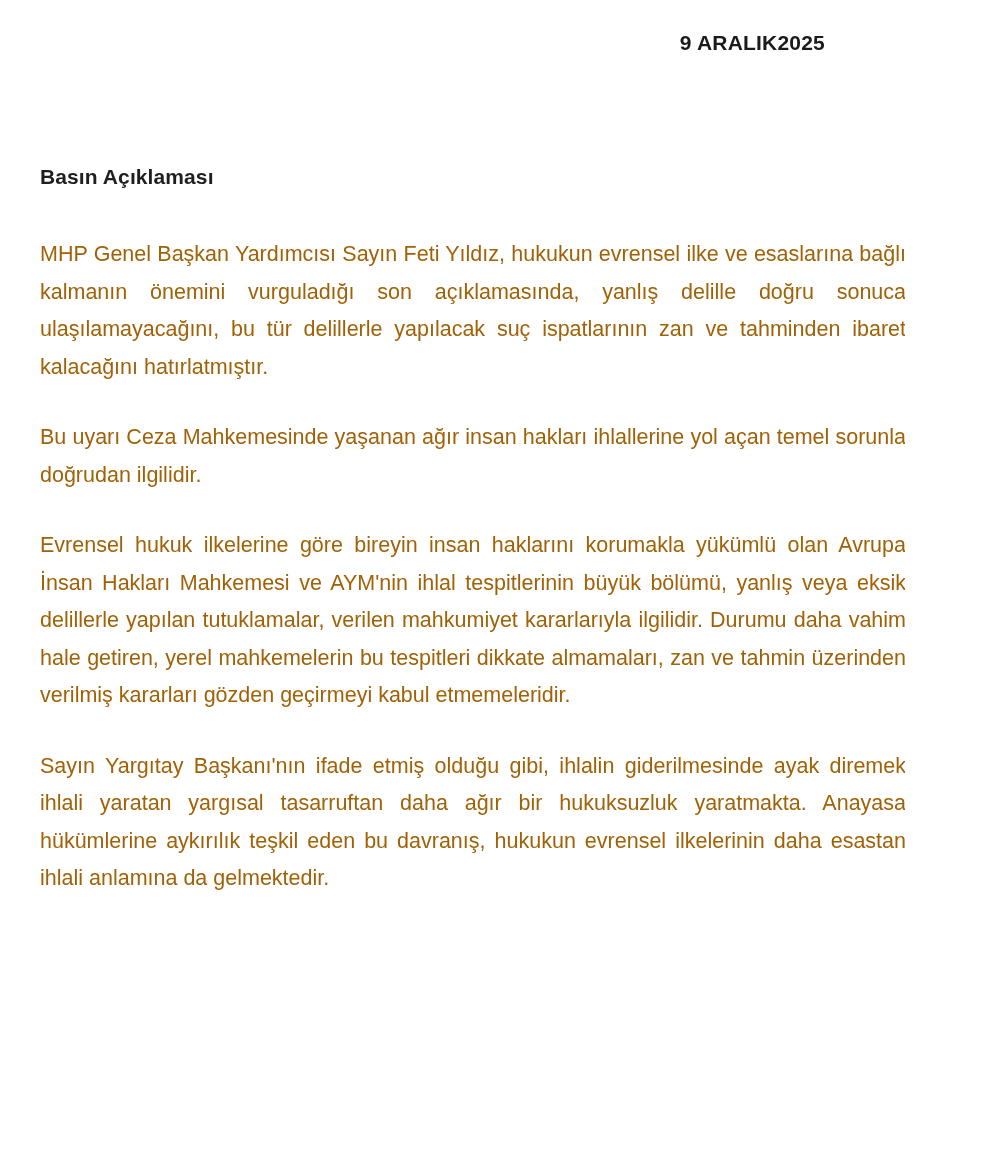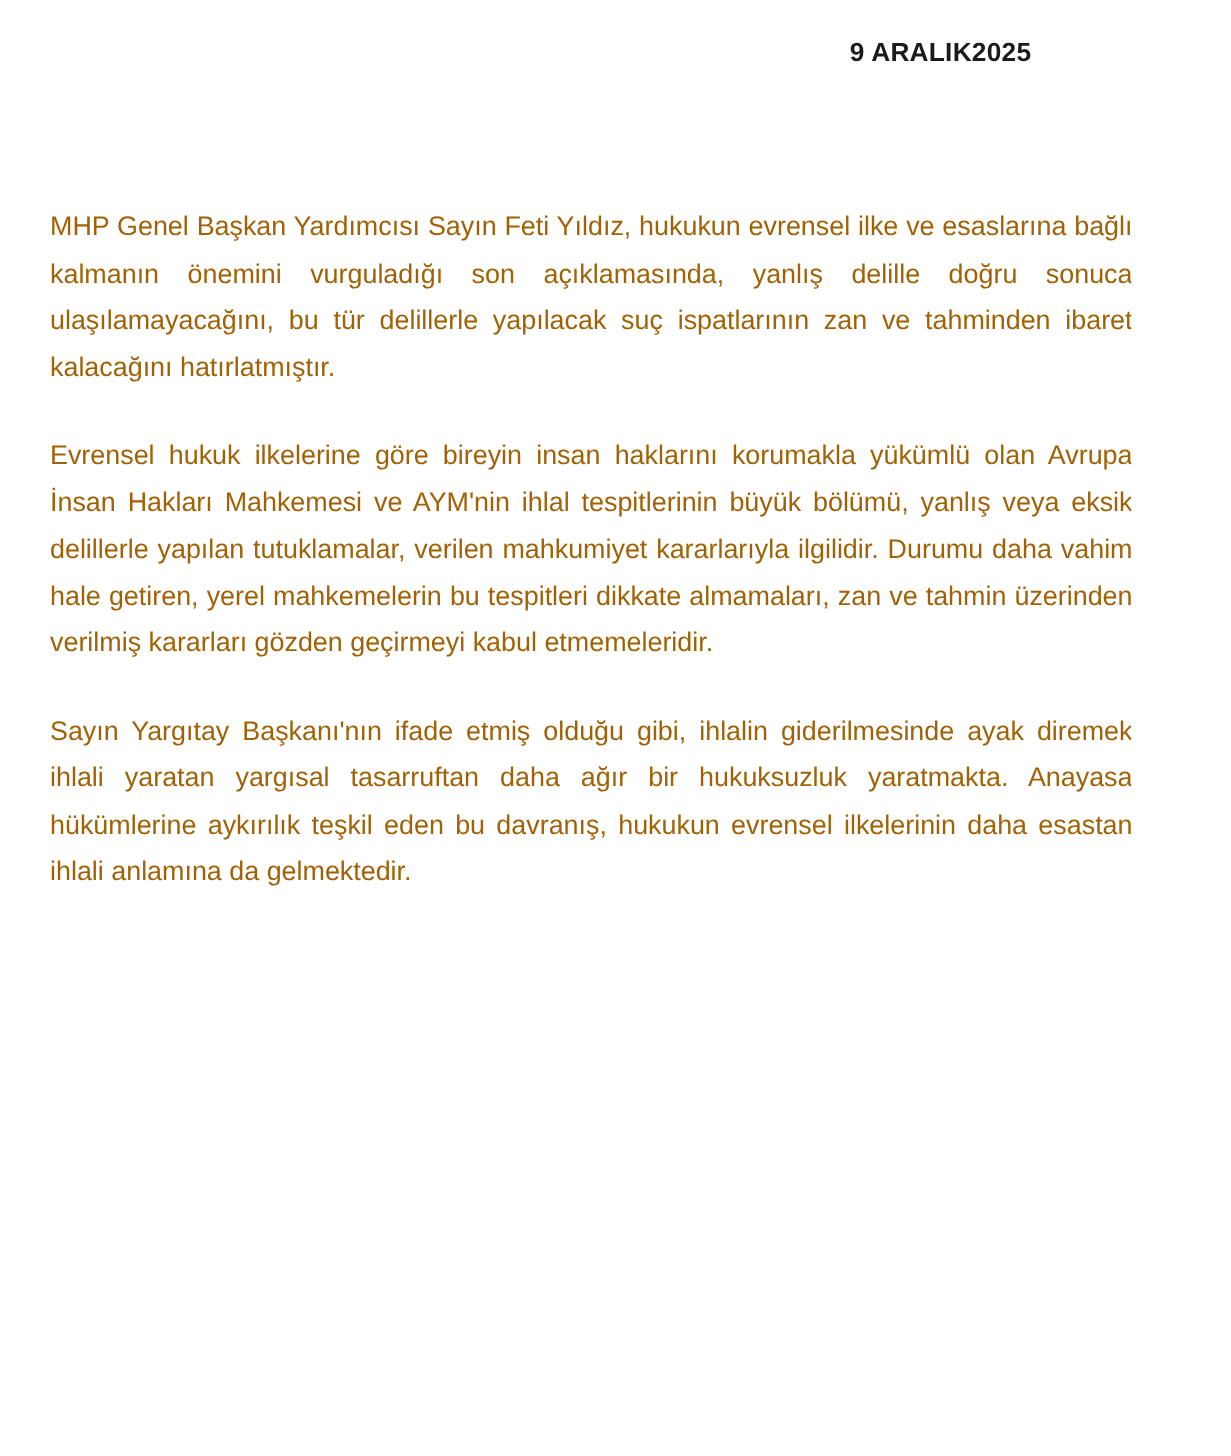--- a/index.html
+++ b/index.html
@@ -86,23 +86,25 @@
 <body>
 
 <div class="page">
 
   <div class="doc-header">
     <span class="doc-date">9 ARALIK2025</span>
   </div>
 
   <div class="doc-body">
 
+    <h1 class="doc-title">Basın Açıklaması</h1>
 
     <p class="doc-paragraph">MHP Genel Başkan Yardımcısı Sayın Feti Yıldız, hukukun evrensel ilke ve esaslarına bağlı kalmanın önemini vurguladığı son açıklamasında, yanlış delille doğru sonuca ulaşılamayacağını, bu tür delillerle yapılacak suç ispatlarının zan ve tahminden ibaret kalacağını hatırlatmıştır.</p>
 
+    <p class="doc-paragraph">Bu uyarı Ceza Mahkemesinde yaşanan ağır insan hakları ihlallerine yol açan temel sorunla doğrudan ilgilidir.</p>
 
     <p class="doc-paragraph">Evrensel hukuk ilkelerine göre bireyin insan haklarını korumakla yükümlü olan Avrupa İnsan Hakları Mahkemesi ve AYM'nin ihlal tespitlerinin büyük bölümü, yanlış veya eksik delillerle yapılan tutuklamalar, verilen mahkumiyet kararlarıyla ilgilidir. Durumu daha vahim hale getiren, yerel mahkemelerin bu tespitleri dikkate almamaları, zan ve tahmin üzerinden verilmiş kararları gözden geçirmeyi kabul etmemeleridir.</p>
 
     <p class="doc-paragraph">Sayın Yargıtay Başkanı'nın ifade etmiş olduğu gibi, ihlalin giderilmesinde ayak diremek ihlali yaratan yargısal tasarruftan daha ağır bir hukuksuzluk yaratmakta. Anayasa hükümlerine aykırılık teşkil eden bu davranış, hukukun evrensel ilkelerinin daha esastan ihlali anlamına da gelmektedir.</p>
 
 
   </div>
 
 </div>
 

